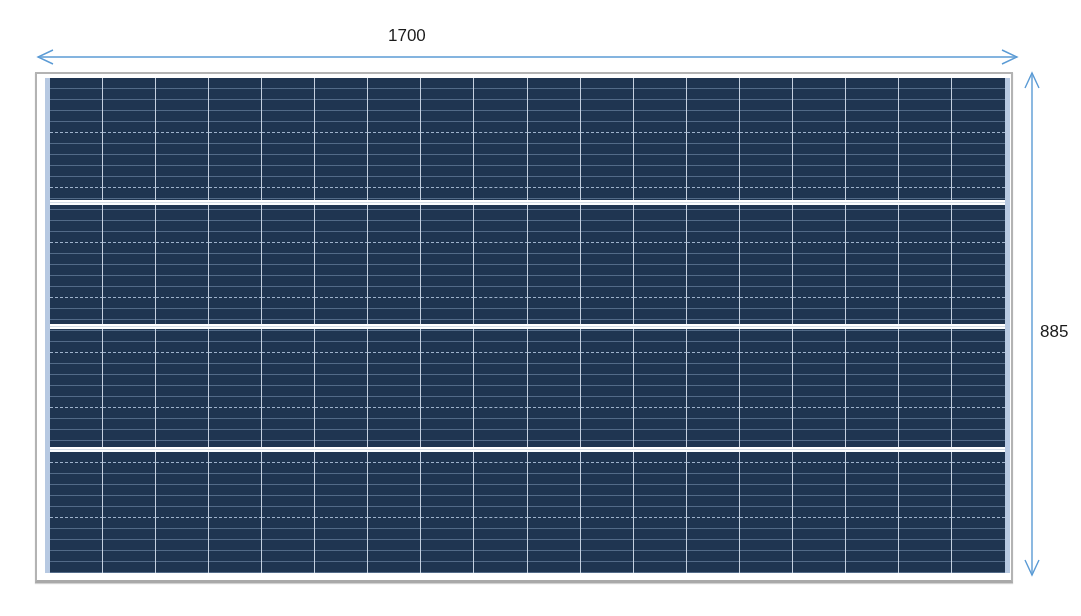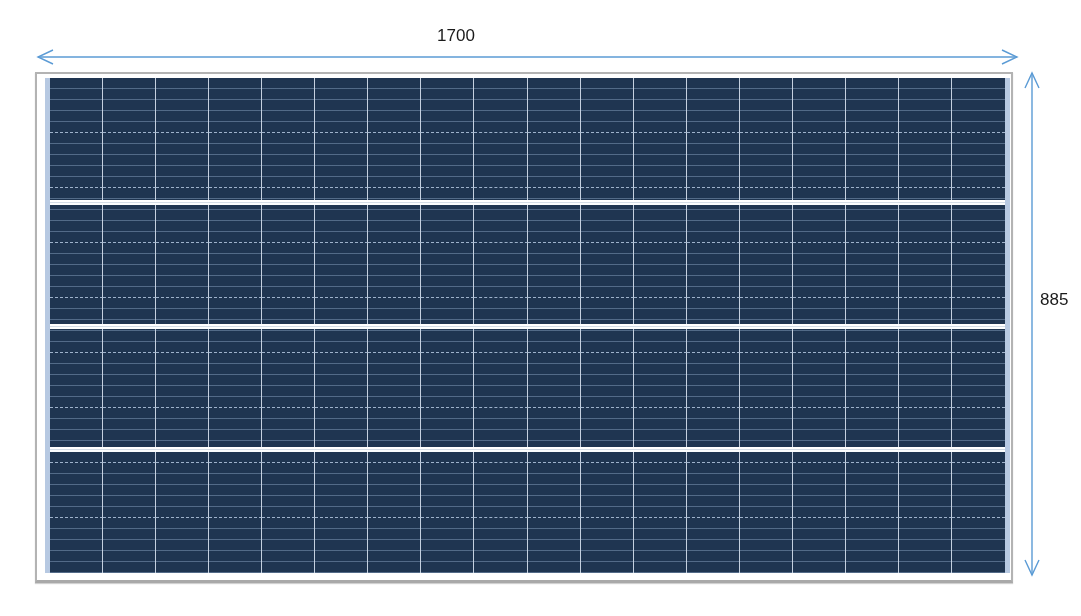--- a/index.html
+++ b/index.html
@@ -11,22 +11,22 @@
     overflow:hidden;
   }
   .dim-svg{position:absolute;left:0;top:0;width:1081px;height:616px;pointer-events:none;}
   .dim-svg line,.dim-svg polyline{stroke:var(--dim,#5b9bd5);stroke-width:1.4;fill:none;}
   .dim-label{
     position:absolute;
     font-size:17px;line-height:20px;
     color:var(--dimtext,#1a1a1a);
     white-space:nowrap;
   }
-  .dim-label.width{left:408px;top:26px;width:96px;text-align:center;}
-  .dim-label.height{left:1040px;top:290px;}
+  .dim-label.width{left:388px;top:26px;width:96px;text-align:left;}
+  .dim-label.height{left:1040px;top:322px;}
   .panel{
     position:absolute;left:35px;top:72px;width:978px;height:511px;
     box-sizing:border-box;
     background:var(--frame,#fff);
     border:2px solid var(--frameborder,#b3b3b3);
     border-bottom:3px solid #a9a9a9;
     box-shadow:0 1px 1px rgba(0,0,0,.18);
   }
   .edge-strip{
     position:absolute;top:4px;height:495px;width:5px;

